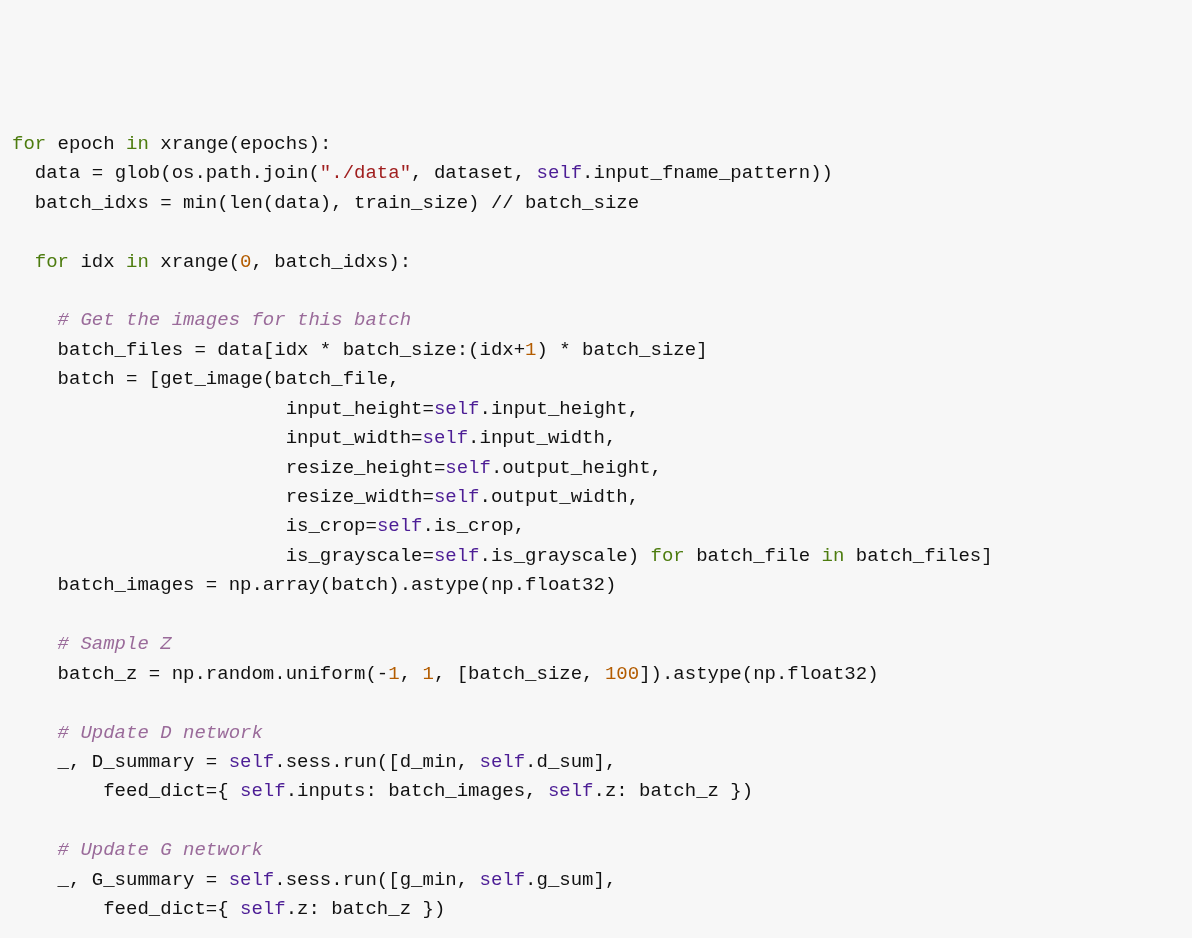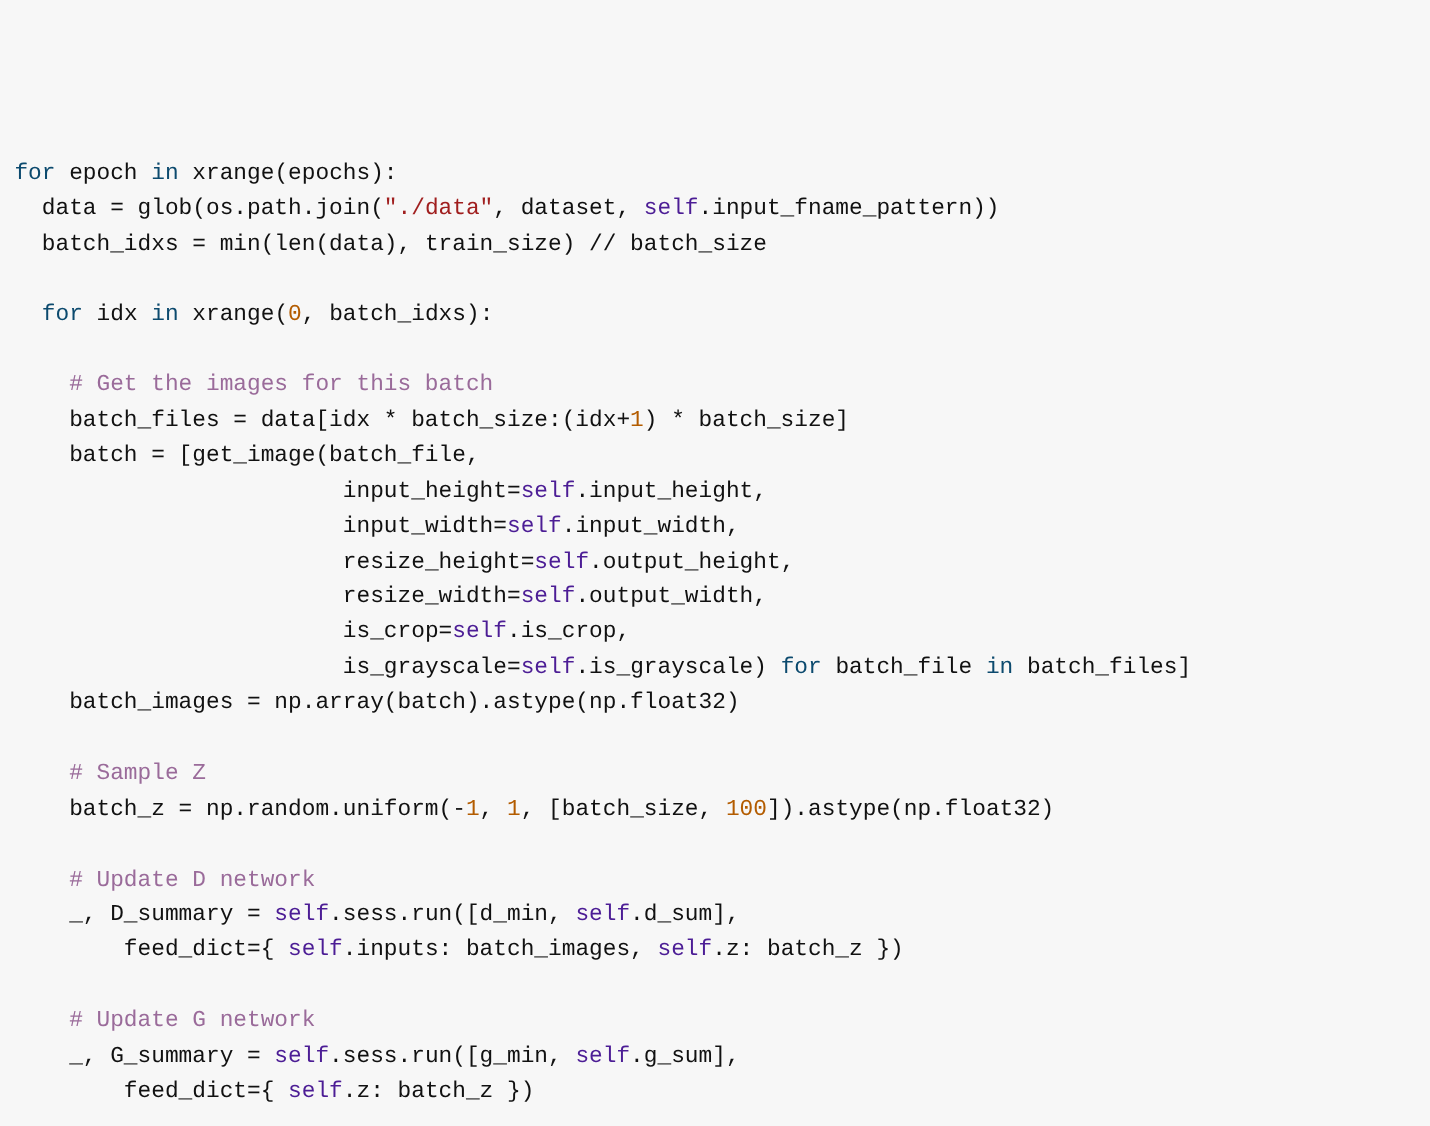--- a/index.html
+++ b/index.html
@@ -5,25 +5,25 @@
   body {
     margin: 0;
     padding: 12px;
     background: #f7f7f7;
     font-family: "SFMono-Regular", Menlo, Consolas, "Liberation Mono", monospace;
     font-size: 19px;
     line-height: 1.55;
     color: #111;
     white-space: pre;
   }
-  .kw  { color: #0c4a6e; }       
+  .kw  { color: #4d7c0f; }       
   .num { color: #b35c00; }       
   .str { color: #a01f1f; }       
   .slf { color: #4c1d95; }       
-  .com { color: #9a6b9a; }   
+  .com { color: #9a6b9a; font-style: italic; }   
   .lead { display:inline-block; }   
 </style>
 </head>
 <body>
 
 
 
 <div id="code-container"><div><span class="lead"></span><span class="kw">for</span><span> epoch </span><span class="kw">in</span><span> xrange(epochs):</span></div><div><span class="lead">  </span><span>data = glob(os.path.join(</span><span class="str">"./data"</span><span>, dataset, </span><span class="slf">self</span><span>.input_fname_pattern))</span></div><div><span class="lead">  </span><span>batch_idxs = min(len(data), train_size) // batch_size</span></div><div><span class="lead"></span>&nbsp;</div><div><span class="lead">  </span><span class="kw">for</span><span> idx </span><span class="kw">in</span><span> xrange(</span><span class="num">0</span><span>, batch_idxs):</span></div><div><span class="lead"></span>&nbsp;</div><div><span class="lead">    </span><span class="com"># Get the images for this batch</span></div><div><span class="lead">    </span><span>batch_files = data[idx * batch_size:(idx+</span><span class="num">1</span><span>) * batch_size]</span></div><div><span class="lead">    </span><span>batch = [get_image(batch_file,</span></div><div><span class="lead">                        </span><span>input_height=</span><span class="slf">self</span><span>.input_height,</span></div><div><span class="lead">                        </span><span>input_width=</span><span class="slf">self</span><span>.input_width,</span></div><div><span class="lead">                        </span><span>resize_height=</span><span class="slf">self</span><span>.output_height,</span></div><div><span class="lead">                        </span><span>resize_width=</span><span class="slf">self</span><span>.output_width,</span></div><div><span class="lead">                        </span><span>is_crop=</span><span class="slf">self</span><span>.is_crop,</span></div><div><span class="lead">                        </span><span>is_grayscale=</span><span class="slf">self</span><span>.is_grayscale) </span><span class="kw">for</span><span> batch_file </span><span class="kw">in</span><span> batch_files]</span></div><div><span class="lead">    </span><span>batch_images = np.array(batch).astype(np.float32)</span></div><div><span class="lead"></span>&nbsp;</div><div><span class="lead">    </span><span class="com"># Sample Z</span></div><div><span class="lead">    </span><span>batch_z = np.random.uniform(-</span><span class="num">1</span><span>, </span><span class="num">1</span><span>, [batch_size, </span><span class="num">100</span><span>]).astype(np.float32)</span></div><div><span class="lead"></span>&nbsp;</div><div><span class="lead">    </span><span class="com"># Update D network</span></div><div><span class="lead">    </span><span>_, D_summary = </span><span class="slf">self</span><span>.sess.run([d_min, </span><span class="slf">self</span><span>.d_sum],</span></div><div><span class="lead">        </span><span>feed_dict={ </span><span class="slf">self</span><span>.inputs: batch_images, </span><span class="slf">self</span><span>.z: batch_z })</span></div><div><span class="lead"></span>&nbsp;</div><div><span class="lead">    </span><span class="com"># Update G network</span></div><div><span class="lead">    </span><span>_, G_summary = </span><span class="slf">self</span><span>.sess.run([g_min, </span><span class="slf">self</span><span>.g_sum],</span></div><div><span class="lead">        </span><span>feed_dict={ </span><span class="slf">self</span><span>.z: batch_z })</span></div><div><span class="lead"></span>&nbsp;</div></div>
 
 

